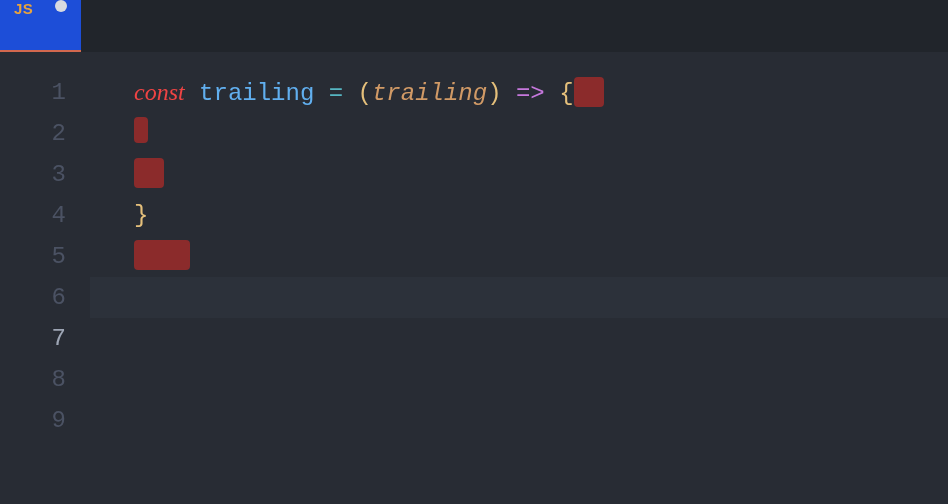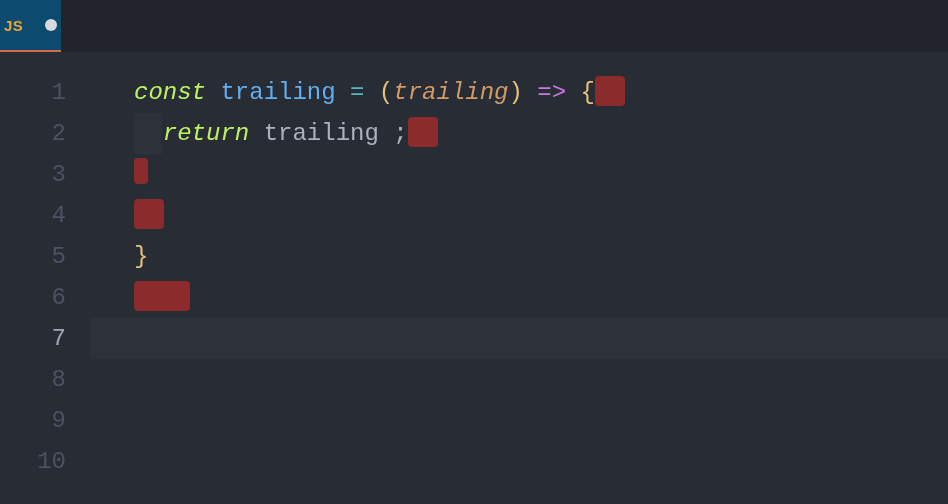--- a/index.html
+++ b/index.html
@@ -11,23 +11,23 @@
     overflow: hidden;
     color: #abb2bf;
   }
   .tabbar {
     display: flex;
     height: 52px;
     background: #21252b;
   }
   .tab {
     display: flex;
-    align-items: center;
-    padding: 0 4px;
-    background: #0c4a6e;
+    align-items: flex-start;
+    padding: 0 14px;
+    background: #1d4ed8;
     border-bottom: 2px solid #d2684e;
     gap: 12px;
     font-family: -apple-system, BlinkMacSystemFont, "Segoe UI", Arial, sans-serif;
   }
   .tab .lang-badge {
     color: #e8a33d;
     font-weight: 700;
     font-size: 15px;
     letter-spacing: 0.5px;
     font-family: -apple-system, BlinkMacSystemFont, "Segoe UI", Arial, sans-serif;
@@ -80,21 +80,21 @@
     background: #2c313a;
   }
   .indent-guide {
     position: absolute;
     left: 44px;
     top: 0;
     bottom: 0;
     width: 28px;
     background: #2c313a;
   }
-  .tok-keyword   { color: #bef264; font-style: italic; }
+  .tok-keyword   { color: #ef4444; font-style: italic; font-family: Liberation Serif, serif; }
   .tok-declname  { color: #61afef; }
   .tok-operator  { color: #56b6c2; }
   .tok-paren     { color: #e5c07b; }
   .tok-param     { color: #d19a66; font-style: italic; }
   .tok-arrow     { color: #c678dd; }
   .tok-brace     { color: #e5c07b; }
   .tok-var       { color: #abb2bf; }
   .tok-punc      { color: #abb2bf; }
   .trail {
     display: inline-block;
@@ -121,26 +121,24 @@
   <div class="gutter">
     <div class="ln">1</div>
     <div class="ln">2</div>
     <div class="ln">3</div>
     <div class="ln">4</div>
     <div class="ln">5</div>
     <div class="ln">6</div>
     <div class="ln active">7</div>
     <div class="ln">8</div>
     <div class="ln">9</div>
-    <div class="ln">10</div>
   </div>
 
   <div class="code">
     <div class="line"><span class="tok-keyword">const</span> <span class="tok-declname">trailing</span> <span class="tok-operator">=</span> <span class="tok-paren">(</span><span class="tok-param">trailing</span><span class="tok-paren">)</span> <span class="tok-arrow">=&gt;</span> <span class="tok-brace">{</span><span class="trail" style="width:30px"></span></div>
-    <div class="line"><span class="indent-guide"></span>  <span class="tok-keyword">return</span> <span class="tok-var">trailing</span> <span class="tok-punc">;</span><span class="trail" style="width:30px"></span></div>
     <div class="line"><span class="trail narrow"></span></div>
     <div class="line"><span class="trail" style="width:30px"></span></div>
     <div class="line"><span class="tok-brace">}</span></div>
     <div class="line"><span class="trail" style="width:56px"></span></div>
     <div class="line active"></div>
     <div class="line"></div>
     <div class="line"></div>
     <div class="line"></div>
   </div>
 </div>

